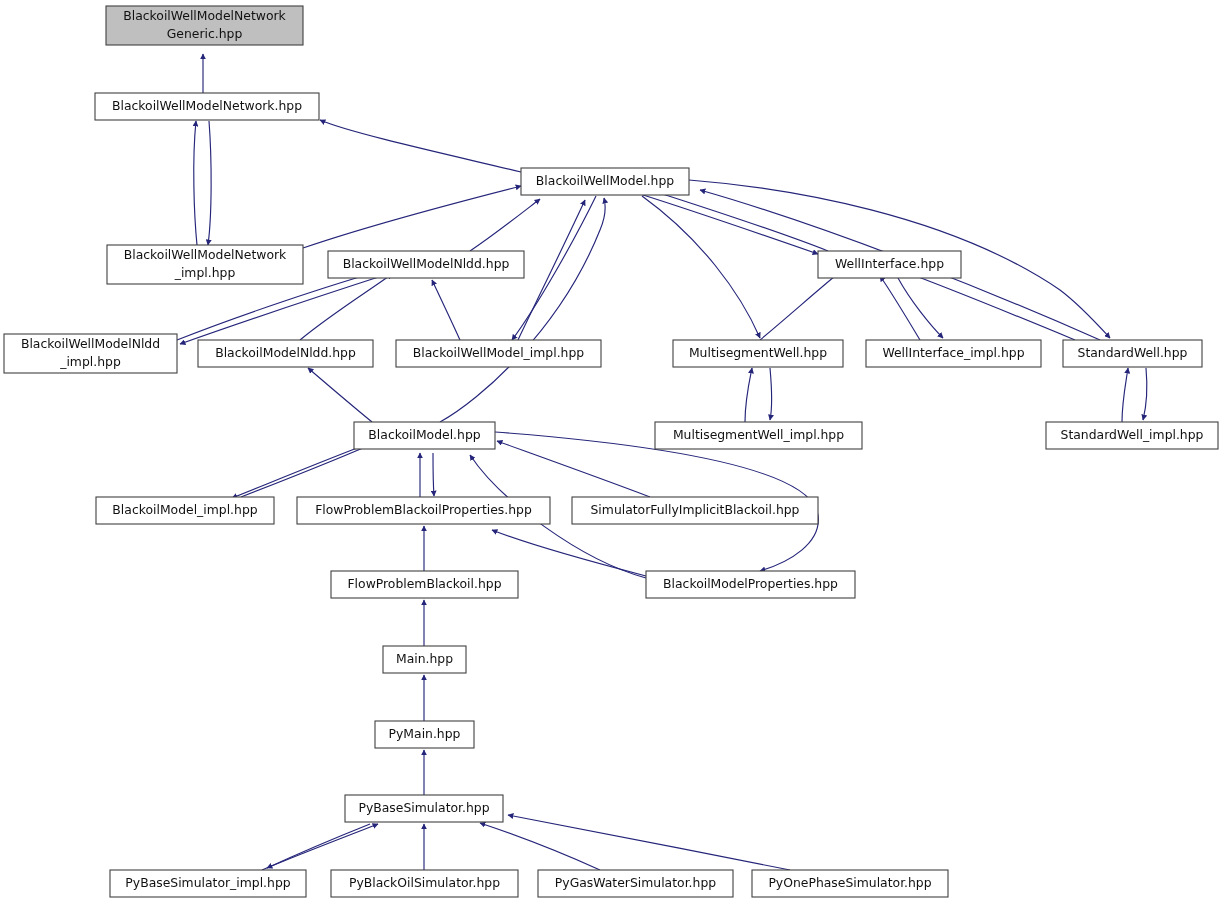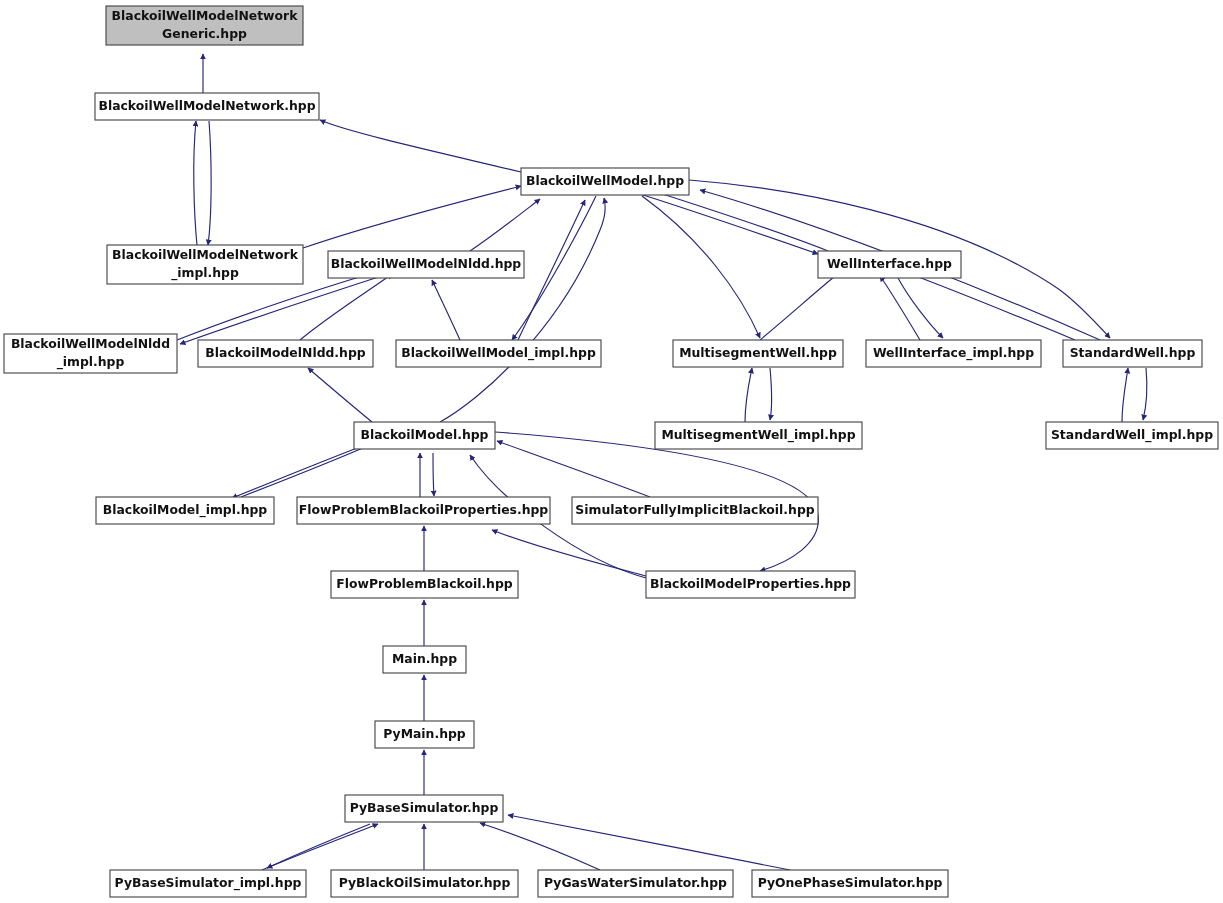--- a/index.html
+++ b/index.html
@@ -9,21 +9,20 @@
   }
   body {
     font-family: "DejaVu Sans", "Liberation Sans", sans-serif;
   }
   #graph-root {
     position: relative;
     width: 1223px;
     height: 903px;
     background: #ffffff;
     overflow: hidden;
-    font-weight: bold;
   }
   svg.graph-canvas {
     position: absolute;
     left: 0;
     top: 0;
     width: 1223px;
     height: 903px;
   }
   .node-rect {
     fill: #ffffff;

